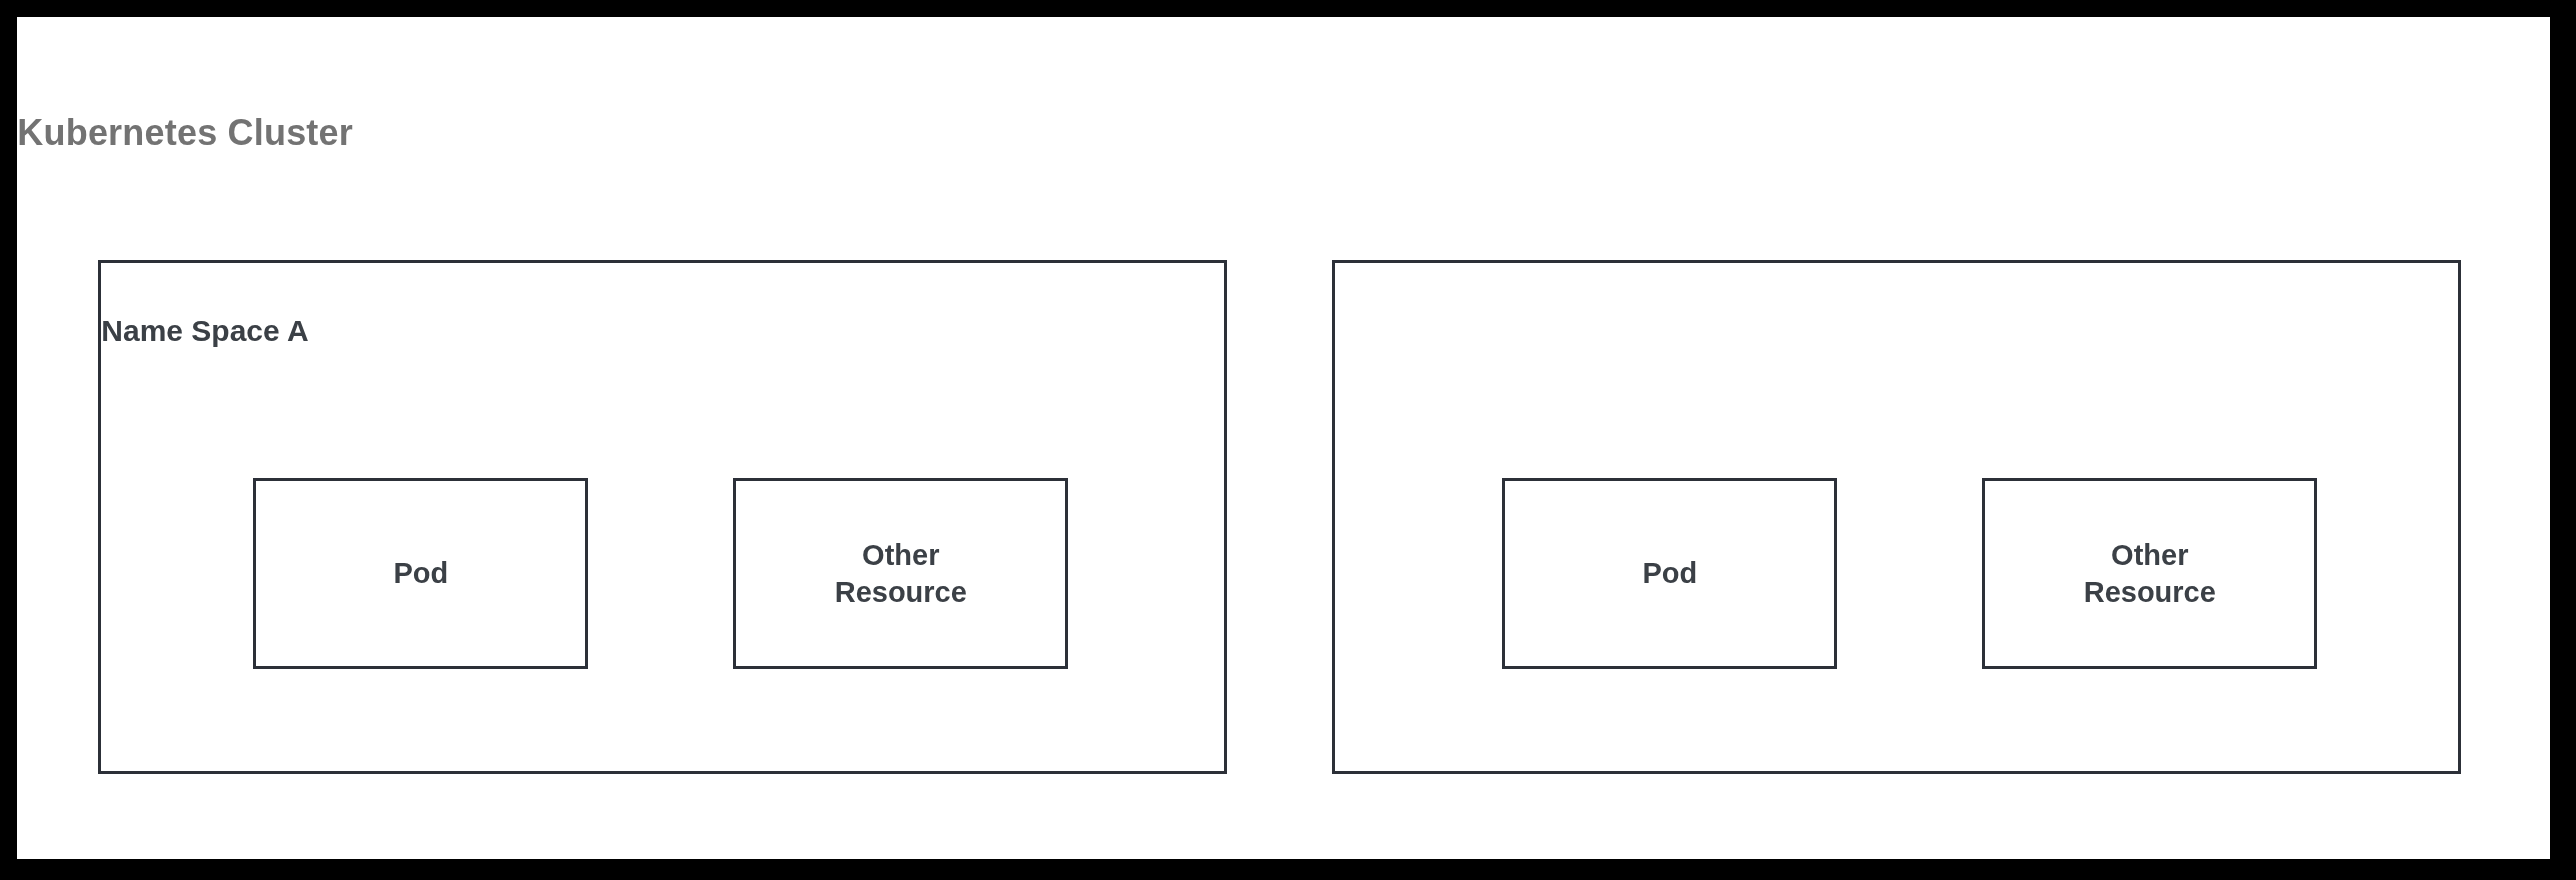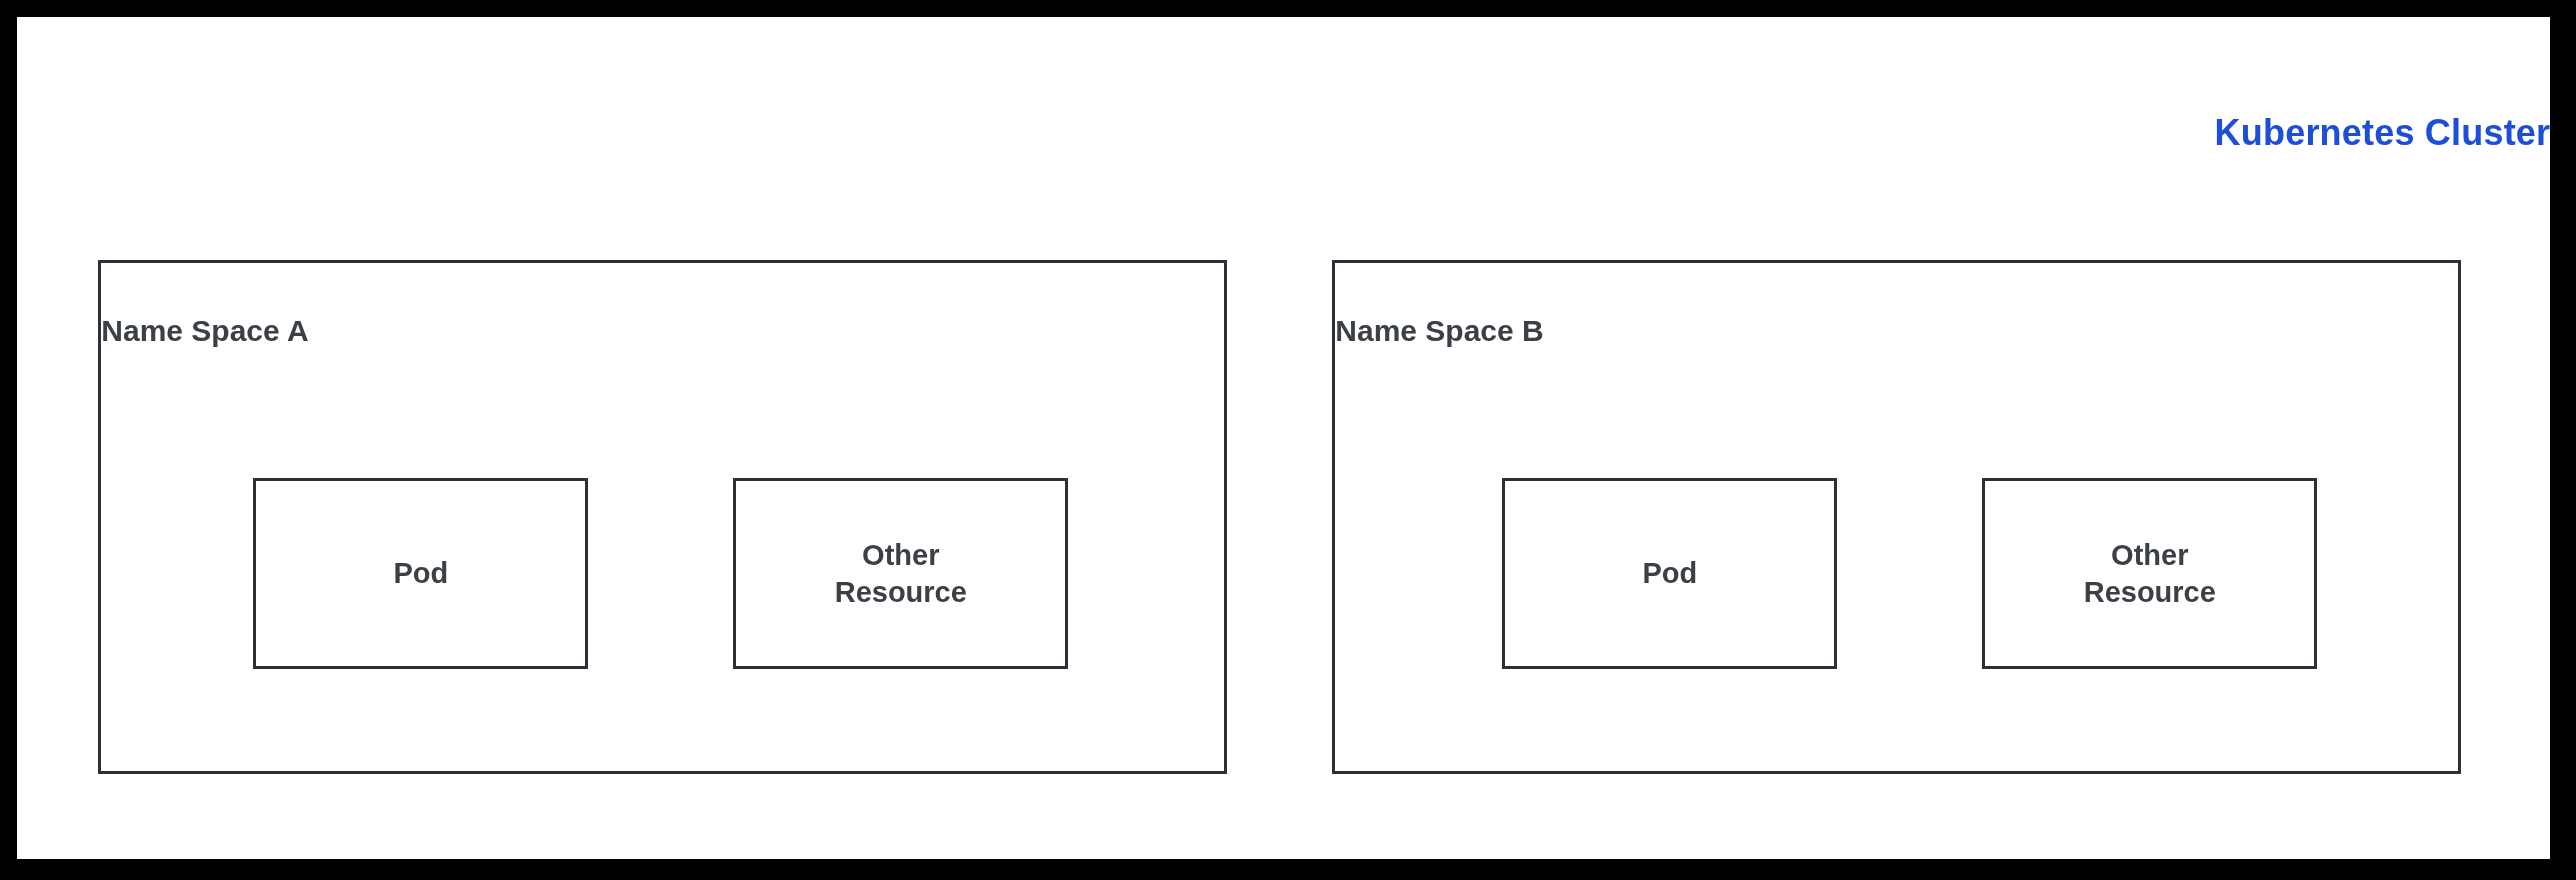--- a/index.html
+++ b/index.html
@@ -27,24 +27,24 @@
     height: 842px;
     background: #ffffff;
   }
 
   
   #cluster-title {
     position: absolute;
     left: 0;
     top: 98px;
     width: 2533px;
-    text-align: right;
+    text-align: left;
     font-size: 36px;
     font-weight: bold;
-    color: #1d4ed8;
+    color: #737373;
     letter-spacing: 0.2px;
     line-height: 1;
     white-space: nowrap;
   }
 
   
   .namespace {
     position: absolute;
     top: 243px;
     width: 1129px;
@@ -114,21 +114,20 @@
         <span class="resource-label">Pod</span>
       </div>
 
       <div class="resource pos-1">
         <span class="resource-label">Other
 Resource</span>
       </div>
     </div>
 
     <div class="namespace" id="namespace-b">
-      <div class="namespace-title">Name Space B</div>
 
       <div class="resource pos-0">
         <span class="resource-label">Pod</span>
       </div>
 
       <div class="resource pos-1">
         <span class="resource-label">Other
 Resource</span>
       </div>
     </div>

